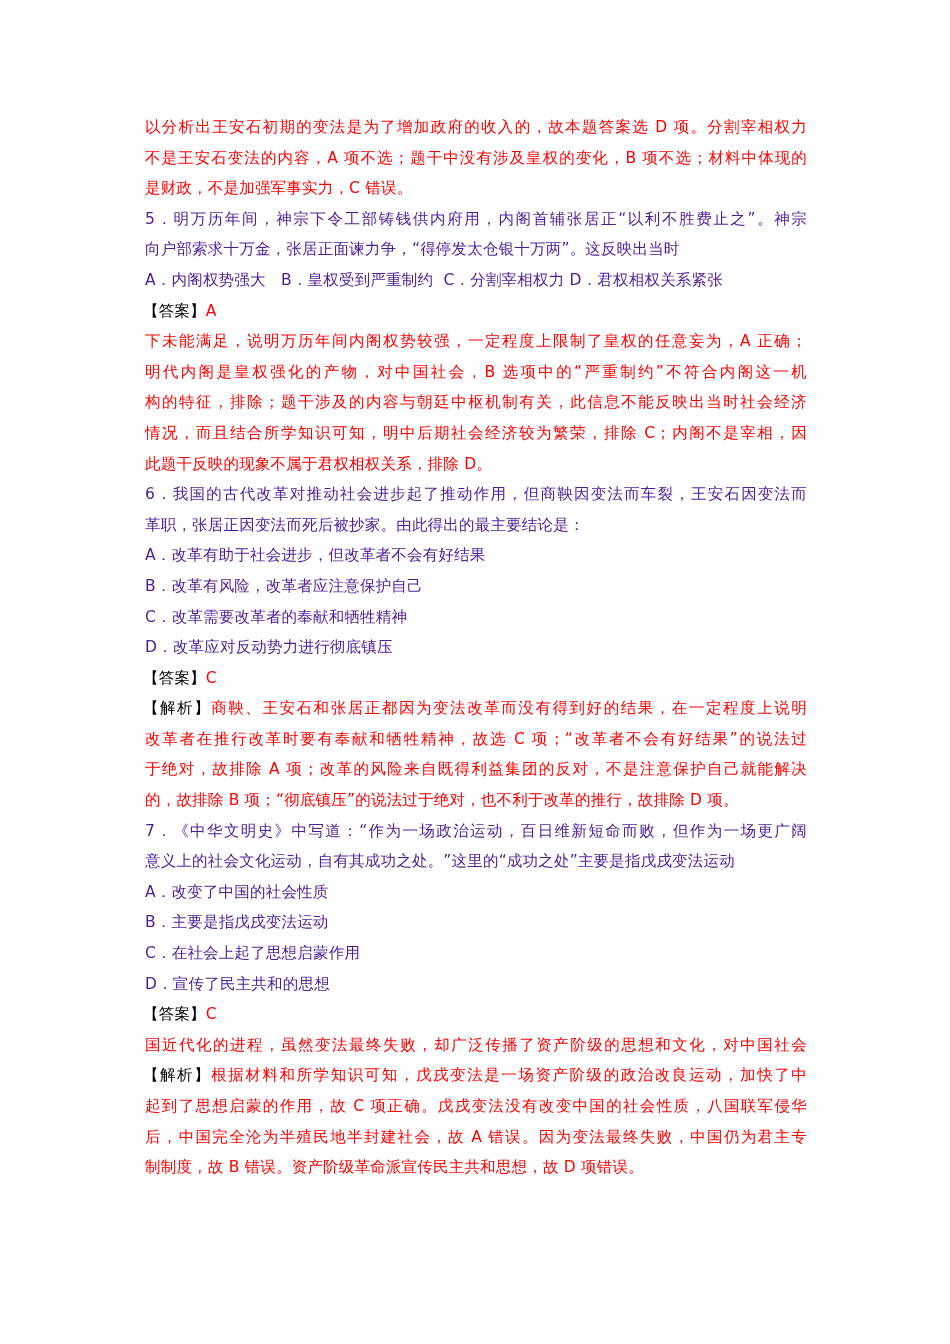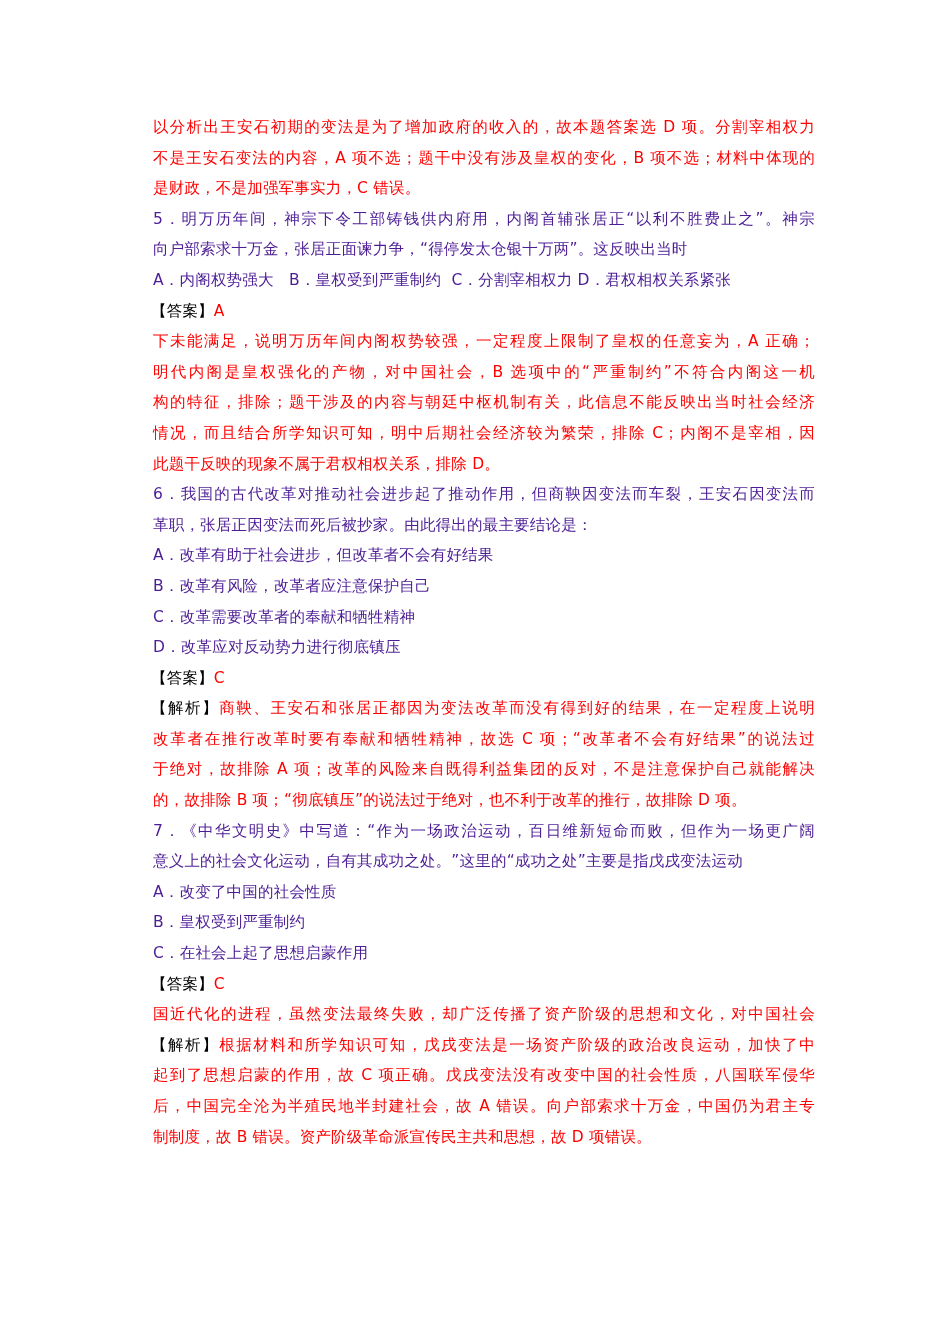--- a/index.html
+++ b/index.html
@@ -1,18 +1,18 @@
 <!DOCTYPE html>
 <html><head>
 <meta charset="utf-8">
 <style>
   html, body { margin: 0; padding: 0; background: #ffffff; }
   body { width: 950px; height: 1344px; position: relative; overflow: hidden;
          font-family: "DejaVu Sans", "Liberation Sans", sans-serif; }
-  .page { position: absolute; left: 145px; top: 112px; width: 662px; margin-left: 8px; }
+  .page { position: absolute; left: 145px; top: 112px; width: 662px; }
   .line { font-size: 15.5px; line-height: 30.6px; height: 30.6px; white-space: nowrap;
           color: #4c1d95; text-align: justify; text-align-last: justify; letter-spacing: 0.2px; }
   .line.last { text-align-last: left; }
   .red { color: #ff0000; }
   .tag { color: #000000; margin-left: -2px; }
 </style>
 </head>
 <body>
 
 <div class="page">
@@ -39,21 +39,22 @@
   <div class="line last">D．改革应对反动势力进行彻底镇压</div>
   <div class="line last red"><span class="tag">【答案】</span><span>C</span></div>
   <div class="line red"><span class="tag">【解析】</span><span>商鞅、王安石和张居正都因为变法改革而没有得到好的结果，在一定程度上说明</span></div>
   <div class="line red">改革者在推行改革时要有奉献和牺牲精神，故选 C 项；“改革者不会有好结果”的说法过</div>
   <div class="line red">于绝对，故排除 A 项；改革的风险来自既得利益集团的反对，不是注意保护自己就能解决</div>
   <div class="line red last">的，故排除 B 项；“彻底镇压”的说法过于绝对，也不利于改革的推行，故排除 D 项。</div>
 
   <div class="line">7．《中华文明史》中写道：“作为一场政治运动，百日维新短命而败，但作为一场更广阔</div>
   <div class="line last">意义上的社会文化运动，自有其成功之处。”这里的“成功之处”主要是指戊戌变法运动</div>
   <div class="line last">A．改变了中国的社会性质</div>
-  <div class="line last">B．皇权受到严重制约</div>
+  <div class="line last">B．主要是指戊戌变法运动</div>
   <div class="line last">C．在社会上起了思想启蒙作用</div>
+  <div class="line last">D．宣传了民主共和的思想</div>
   <div class="line last red"><span class="tag">【答案】</span><span>C</span></div>
   <div class="line red">国近代化的进程，虽然变法最终失败，却广泛传播了资产阶级的思想和文化，对中国社会</div>
   <div class="line red"><span class="tag">【解析】</span><span>根据材料和所学知识可知，戊戌变法是一场资产阶级的政治改良运动，加快了中</span></div>
   <div class="line red">起到了思想启蒙的作用，故 C 项正确。戊戌变法没有改变中国的社会性质，八国联军侵华</div>
-  <div class="line red">后，中国完全沦为半殖民地半封建社会，故 A 错误。向户部索求十万金，中国仍为君主专</div>
+  <div class="line red">后，中国完全沦为半殖民地半封建社会，故 A 错误。因为变法最终失败，中国仍为君主专</div>
   <div class="line red last">制制度，故 B 错误。资产阶级革命派宣传民主共和思想，故 D 项错误。</div>
 </div>
 
 </body></html>

